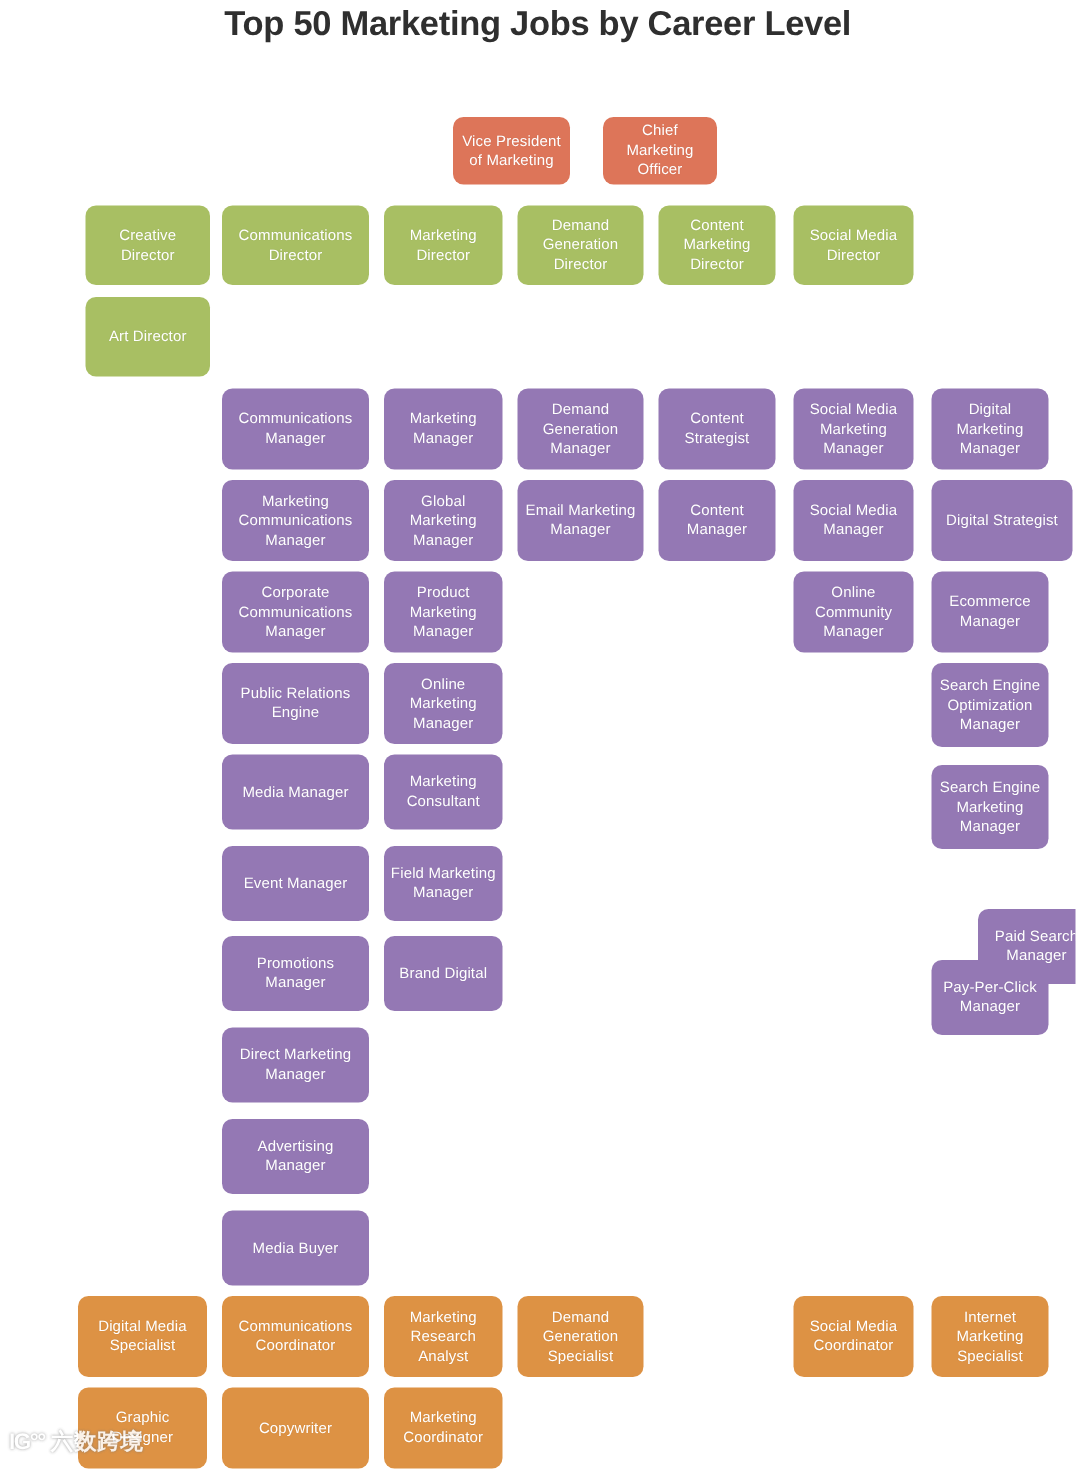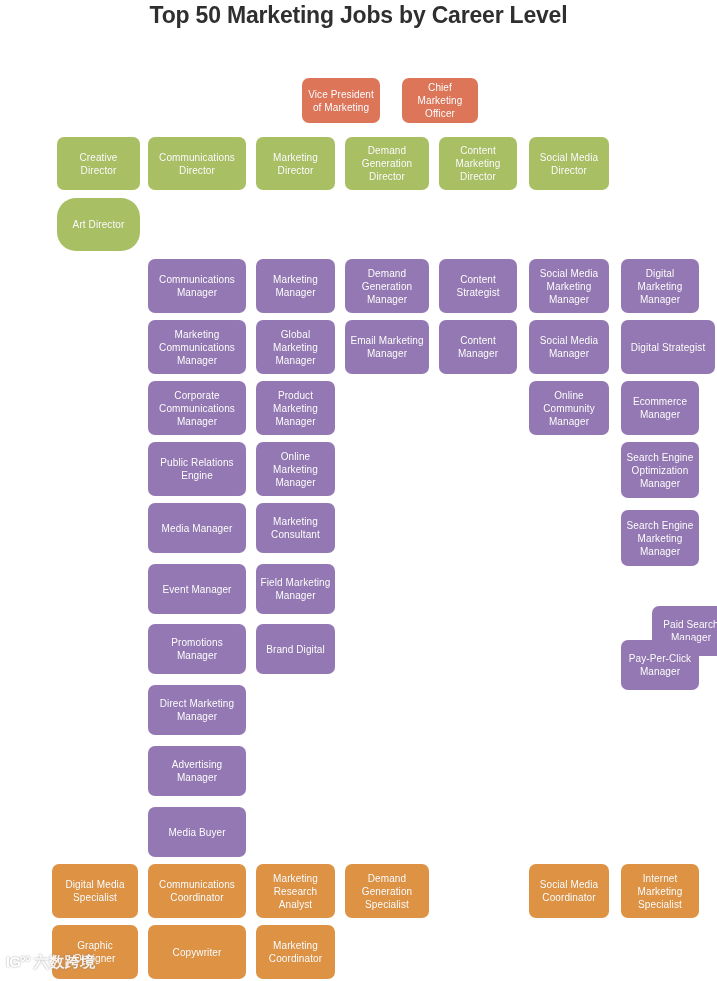--- a/index.html
+++ b/index.html
@@ -144,21 +144,21 @@
       </div>
       <div class="node lvl-directors" style="left: 345px; top: 137px; width: 84px; height: 53px;">
         <span>Demand Generation Director</span>
       </div>
       <div class="node lvl-directors" style="left: 439px; top: 137px; width: 78px; height: 53px;">
         <span>Content Marketing Director</span>
       </div>
       <div class="node lvl-directors" style="left: 529px; top: 137px; width: 80px; height: 53px;">
         <span>Social Media Director</span>
       </div>
-      <div class="node lvl-directors" style="left: 57px; top: 198px; width: 83px; height: 53px; border-radius: 19px;">
+      <div class="node lvl-directors" style="left: 57px; top: 198px; width: 83px; height: 53px;">
         <span>Art Director</span>
       </div>
       <div class="node lvl-managers" style="left: 148px; top: 259px; width: 98px; height: 54px;">
         <span>Communications Manager</span>
       </div>
       <div class="node lvl-managers" style="left: 256px; top: 259px; width: 79px; height: 54px;">
         <span>Marketing Manager</span>
       </div>
       <div class="node lvl-managers" style="left: 345px; top: 259px; width: 84px; height: 54px;">
         <span>Demand Generation Manager</span>

